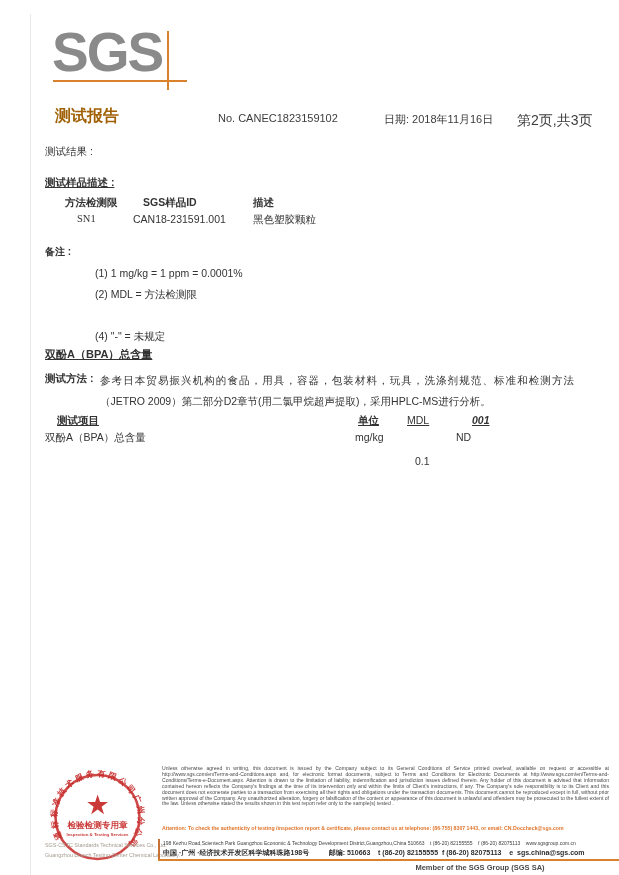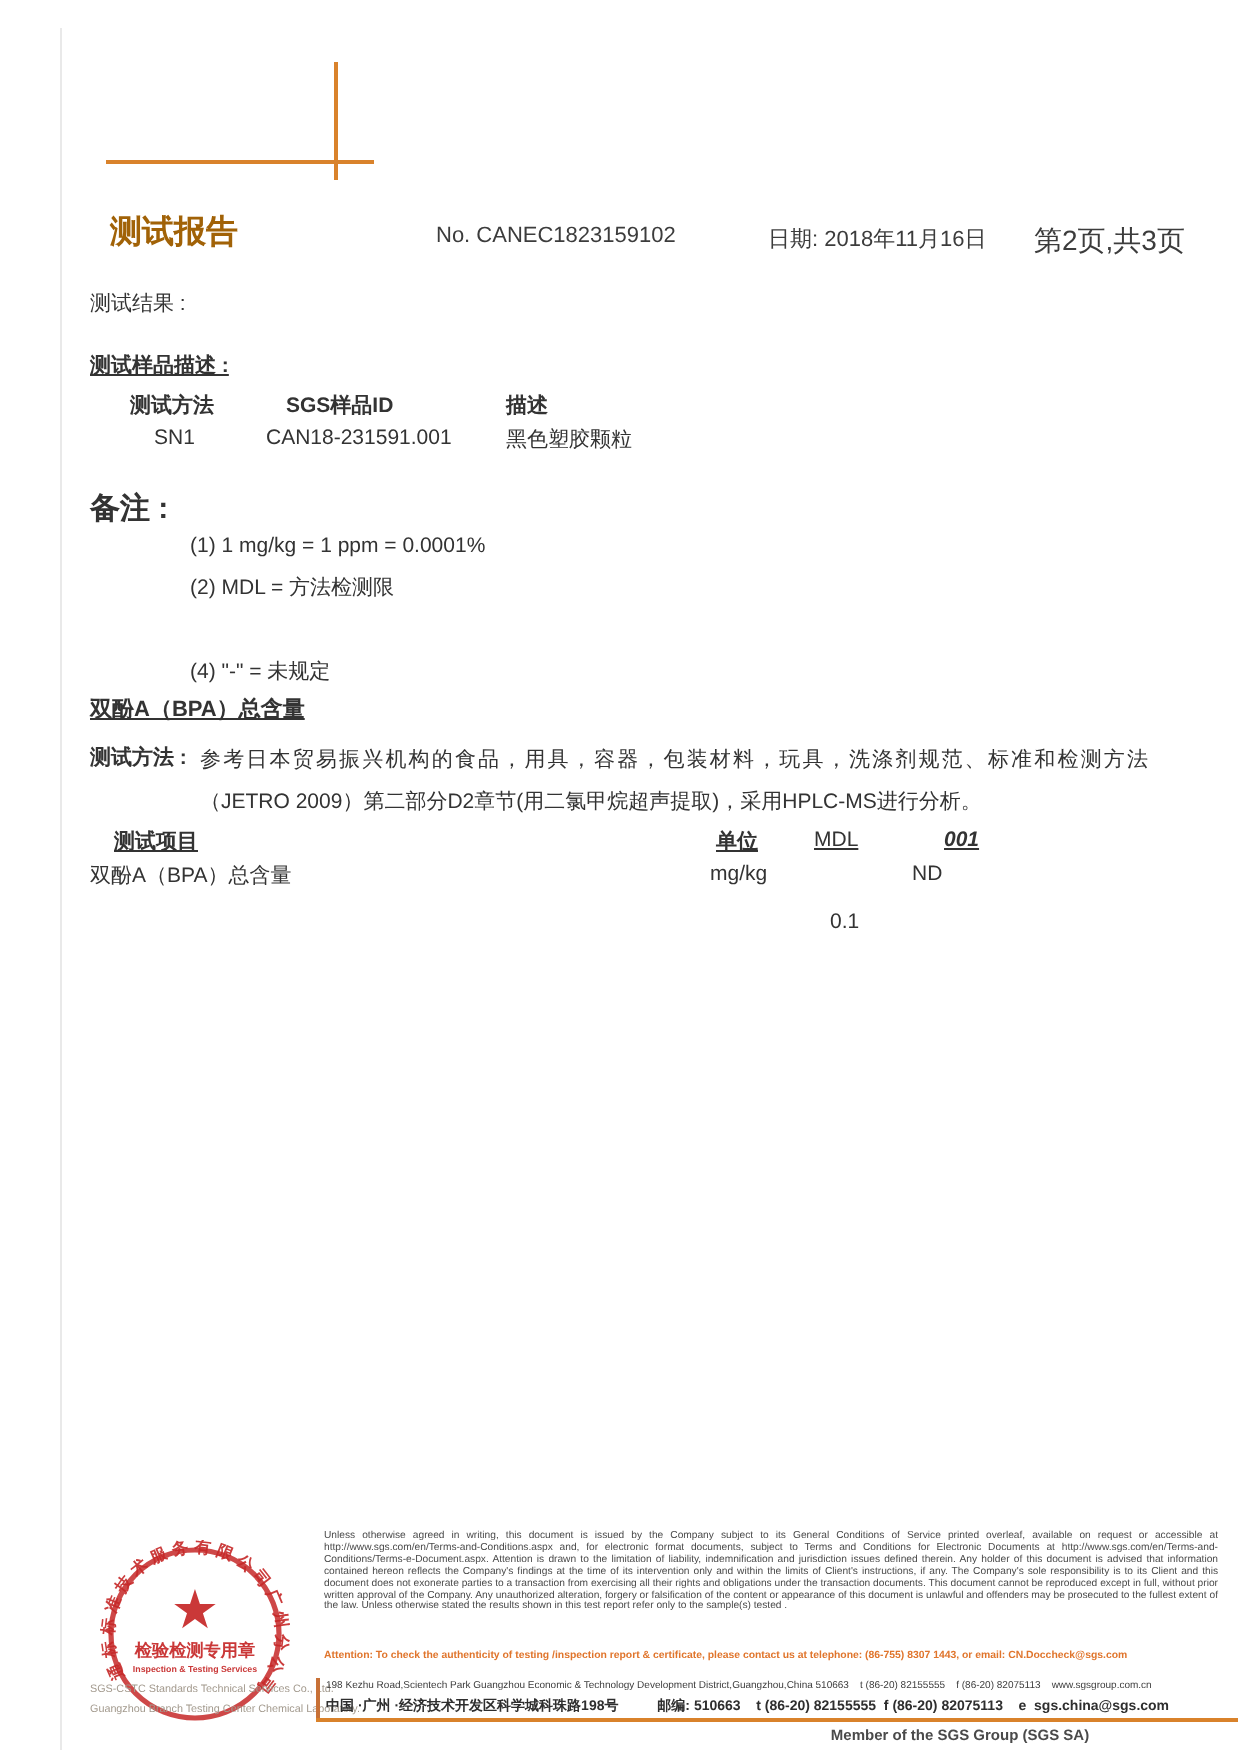--- a/index.html
+++ b/index.html
@@ -18,25 +18,25 @@
   .report-title{left:55px;top:106px;font-size:16px;font-weight:bold;color:#a16207;}
   .report-no{left:218px;top:112px;font-size:11px;color:#3c3c3c;}
   .report-date{left:384px;top:112px;font-size:11px;color:#3c3c3c;}
   .report-pages{left:517px;top:112px;font-size:14px;color:#3c3c3c;}
   .results-label{left:45px;top:145px;font-size:10.5px;font-weight:normal;}
   
   .sample-title{left:45px;top:176px;font-size:10.5px;font-weight:bold;text-decoration:underline;}
   .s-h1{left:65px;top:196px;font-size:10.5px;font-weight:bold;}
   .s-h2{left:143px;top:196px;font-size:10.5px;font-weight:bold;}
   .s-h3{left:253px;top:196px;font-size:10.5px;font-weight:bold;}
-  .s-v1{left:77px;top:213px;font-size:10.5px;}
+  .s-v1{left:77px;top:213px;font-size:10.5px;font-family:Liberation Serif, serif;}
   .s-v2{left:133px;top:213px;font-size:10.5px;}
   .s-v3{left:253px;top:213px;font-size:10.5px;}
   
-  .notes-label{left:45px;top:245px;font-size:15px;font-weight:bold;}
+  .notes-label{left:45px;top:245px;font-size:10px;font-weight:bold;}
   .note-item{left:95px;font-size:10.5px;line-height:21px;}
   
   .bpa-title{left:45px;top:347px;font-size:11px;font-weight:bold;text-decoration:underline;}
   .method-label{left:45px;top:372px;font-size:10.5px;font-weight:bold;}
   .method-text{left:100px;top:370px;width:474px;font-size:10.5px;line-height:20.5px;text-align:justify;}
   .t-h-item{left:57px;top:414px;font-size:10.5px;font-weight:bold;text-decoration:underline;}
   .t-h-unit{left:358px;top:414px;font-size:10.5px;font-weight:bold;text-decoration:underline;}
   .t-h-mdl{left:407px;top:414px;font-size:10.5px;text-decoration:underline;}
   .t-h-sample{left:452px;top:414px;font-size:10.5px;font-style:italic;font-weight:bold;text-decoration:underline;padding-left:20px;}
   .t-v-item{left:45px;top:431px;font-size:10.5px;}
@@ -58,32 +58,33 @@
   .member-text{left:380px;top:863px;width:200px;text-align:center;
     font-size:7.5px;font-weight:bold;color:#4a4a4a;}
 </style>
 </head>
 <body>
 
 <div class="page">
 
   <div class="abs edge-line"></div>
 
+  <div class="abs logo-text">SGS</div>
   <div class="abs logo-hline"></div>
   <div class="abs logo-vline"></div>
 
   <div class="abs report-title">测试报告</div>
   <div class="abs report-no">No. CANEC1823159102</div>
   <div class="abs report-date">日期: 2018年11月16日</div>
   <div class="abs report-pages">第2页,共3页</div>
 
   <div class="abs results-label">测试结果 :</div>
 
   <div class="abs sample-title">测试样品描述 :</div>
-  <div class="abs s-h1">测试方法</div>
+  <div class="abs s-h1">方法检测限</div>
   <div class="abs s-h2">SGS样品ID</div>
   <div class="abs s-h3">描述</div>
   <div class="abs s-v1">SN1</div>
   <div class="abs s-v2">CAN18-231591.001</div>
   <div class="abs s-v3">黑色塑胶颗粒</div>
 
   <div class="abs notes-label">备注 :</div>
   <div class="abs note-item" style="top:263px;">(1) 1 mg/kg = 1 ppm = 0.0001%</div>
   <div class="abs note-item" style="top:284px;">(2) MDL = 方法检测限</div>
   <div class="abs note-item" style="top:326px;">(4) "-" = 未规定</div>

